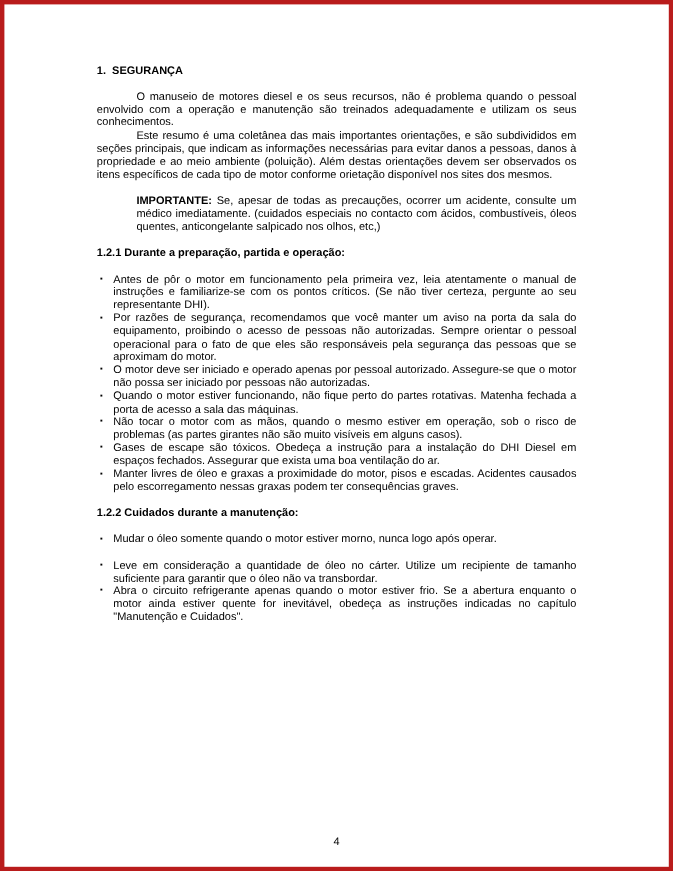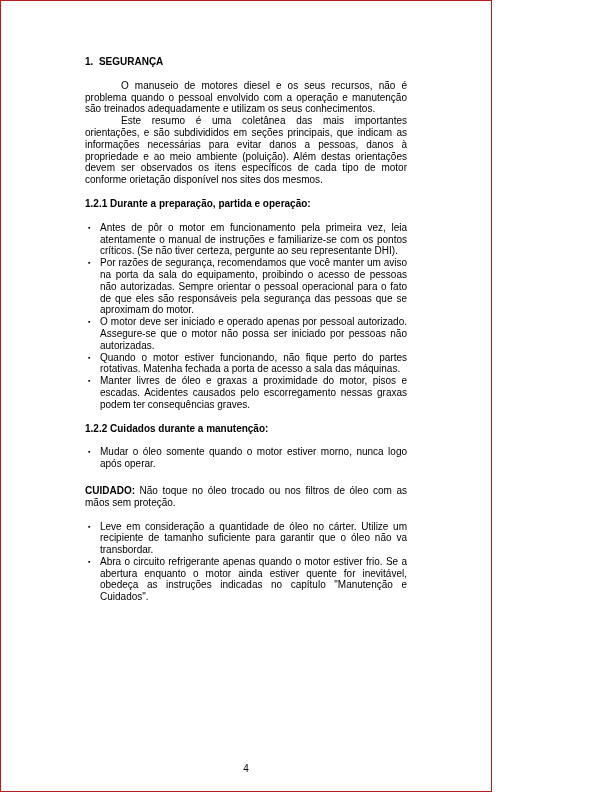--- a/index.html
+++ b/index.html
@@ -2,25 +2,25 @@
 <html><head>
 <meta charset="utf-8">
 <style>
   html, body {
     margin: 0;
     padding: 0;
     background: #ffffff;
   }
   .page {
     position: relative;
-    width: 492px;
+    width: 612px;
     height: 792px;
     box-sizing: border-box;
     background: #ffffff;
-    border: 1px solid #b91c1c;
+    border: 4px solid #b91c1c;
     padding: 55px 84px 40px 84px;
     font-family: "Liberation Sans", "DejaVu Sans", sans-serif;
     font-size: 10px;
     line-height: 11.8px;
     color: #000000;
     overflow: hidden;
   }
   .h {
     font-weight: bold;
     white-space: pre-wrap;
@@ -65,20 +65,21 @@
 <body>
 
 <div class="page">
 
   <div class="h">1.  SEGURANÇA</div>
 
 
   <p class="indent mt">O manuseio de motores diesel e os seus recursos, não é problema quando o pessoal envolvido com a operação e manutenção são treinados adequadamente e utilizam os seus conhecimentos.</p>
   <p class="indent">Este resumo é uma coletânea das mais importantes orientações, e são subdivididos em seções principais, que indicam as informações necessárias para evitar danos a pessoas, danos à propriedade e ao meio ambiente (poluição). Além destas orientações devem ser observados os itens específicos de cada tipo de motor conforme orietação disponível nos sites dos mesmos.</p>
 
+  <p class="blockindent mt"><b>IMPORTANTE:</b> <span>Se, apesar de todas as precauções, ocorrer um acidente, consulte um médico imediatamente. (cuidados especiais no contacto com ácidos, combustíveis, óleos quentes, anticongelante salpicado nos olhos, etc,)</span></p>
 
 
   <div class="h mt">1.2.1 Durante a preparação, partida e operação:</div>
 
   <div class="mt">
     <div class="bullet">
       <span class="marker">▪</span>
       <span class="btext">Antes de pôr o motor em funcionamento pela primeira vez, leia atentamente o manual de instruções e familiarize-se com os pontos críticos. (Se não tiver certeza, pergunte ao seu representante DHI).</span>
     </div>
     <div class="bullet">
@@ -88,34 +89,41 @@
     <div class="bullet">
       <span class="marker">▪</span>
       <span class="btext">O motor deve ser iniciado e operado apenas por pessoal autorizado. Assegure-se que o motor não possa ser iniciado por pessoas não autorizadas.</span>
     </div>
     <div class="bullet">
       <span class="marker">▪</span>
       <span class="btext">Quando o motor estiver funcionando, não fique perto do partes rotativas. Matenha fechada a porta de acesso a sala das máquinas.</span>
     </div>
     <div class="bullet">
       <span class="marker">▪</span>
+      <span class="btext">Não tocar o motor com as mãos, quando o mesmo estiver em operação, sob o risco de problemas (as partes girantes não são muito visíveis em alguns casos).</span>
+    </div>
+    <div class="bullet">
+      <span class="marker">▪</span>
+      <span class="btext">Gases de escape são tóxicos. Obedeça a instrução para a instalação do DHI Diesel em espaços fechados. Assegurar que exista uma boa ventilação do ar.</span>
+    </div>
+    <div class="bullet">
+      <span class="marker">▪</span>
       <span class="btext">Manter livres de óleo e graxas a proximidade do motor, pisos e escadas. Acidentes causados pelo escorregamento nessas graxas podem ter consequências graves.</span>
     </div>
   </div>
 
   <div class="h mt">1.2.2 Cuidados durante a manutenção:</div>
 
   <div class="mt">
     <div class="bullet">
       <span class="marker">▪</span>
       <span class="btext">Mudar o óleo somente quando o motor estiver morno, nunca logo após operar.</span>
     </div>
   </div>
 
-  <p class="mts"><b>CUIDADO:</b> <span>Não toque no óleo trocado ou nos filtros de óleo com as mãos sem proteção.</span></p>
 
   <div class="mt">
     <div class="bullet">
       <span class="marker">▪</span>
       <span class="btext">Leve em consideração a quantidade de óleo no cárter. Utilize um recipiente de tamanho suficiente para garantir que o óleo não va transbordar.</span>
     </div>
     <div class="bullet">
       <span class="marker">▪</span>
       <span class="btext">Abra o circuito refrigerante apenas quando o motor estiver frio. Se a abertura enquanto o motor ainda estiver quente for inevitável, obedeça as instruções indicadas no capítulo "Manutenção e Cuidados".</span>
     </div>

